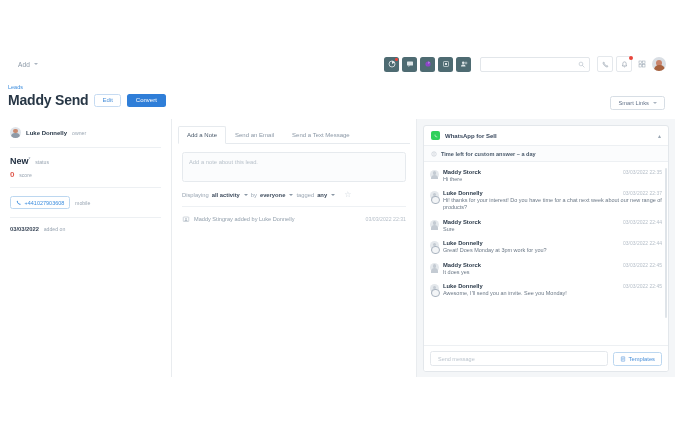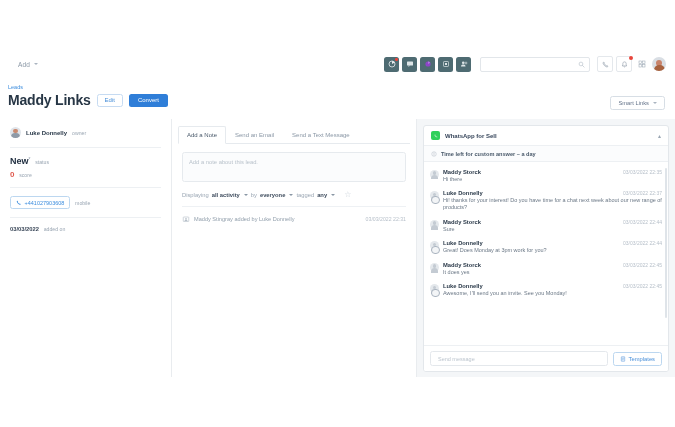--- a/index.html
+++ b/index.html
@@ -253,21 +253,21 @@
           <span class="head"></span>
           <span class="body"></span>
         </div>
 
       </div>
     </div>
 
     <div class="pagehead">
       <div class="crumb">Leads</div>
       <div class="titlerow">
-        <span class="ptitle">Maddy Links</span>
+        <span class="ptitle">Maddy Send</span>
         <button class="btn-edit">Edit</button>
         <button class="btn-convert">Convert</button>
       </div>
       <div class="smartlinks">
         <span>Smart Links</span>
         <span class="chev"></span>
       </div>
     </div>
 
     <div class="cols">

